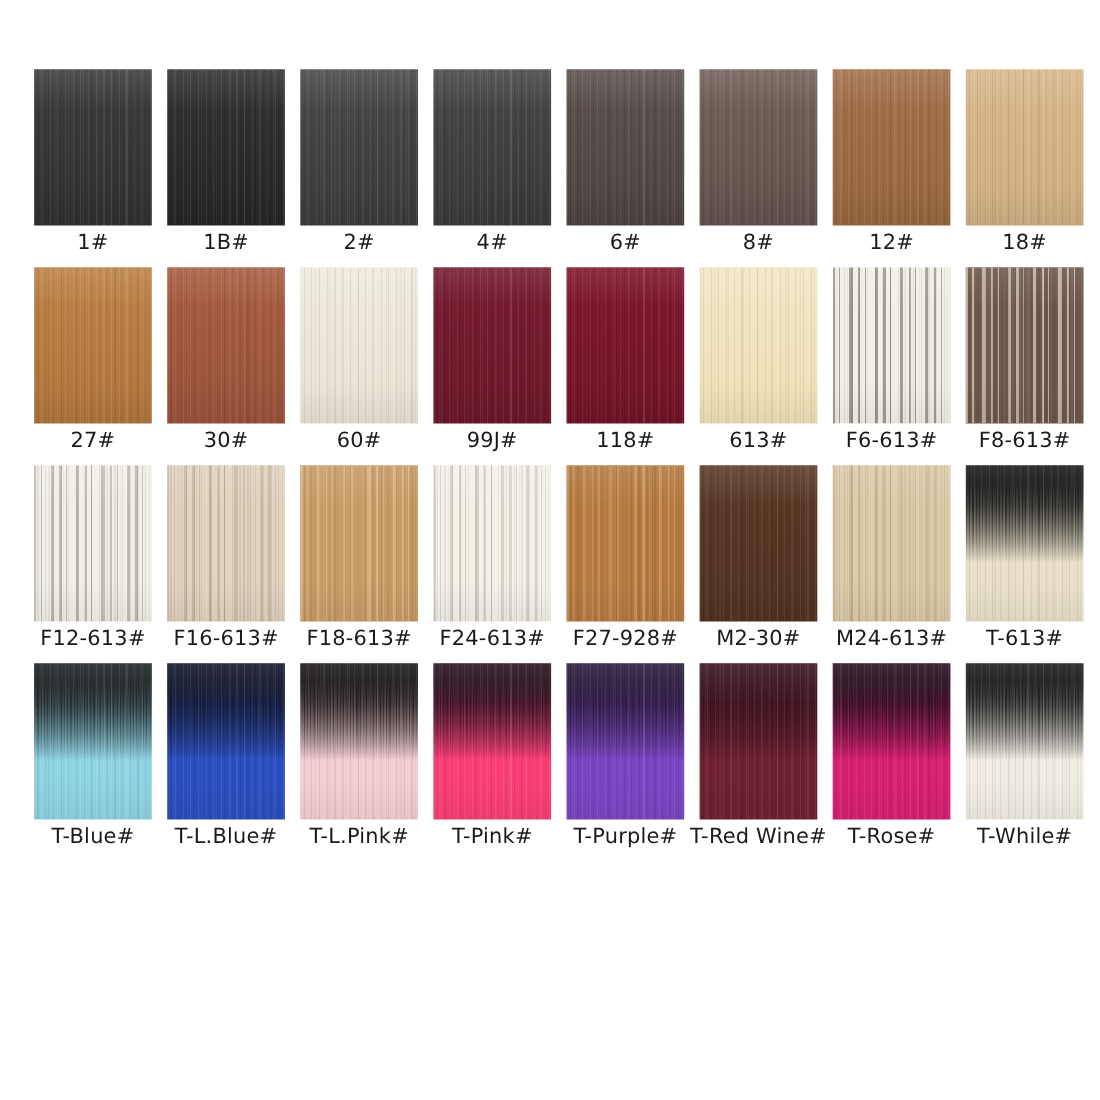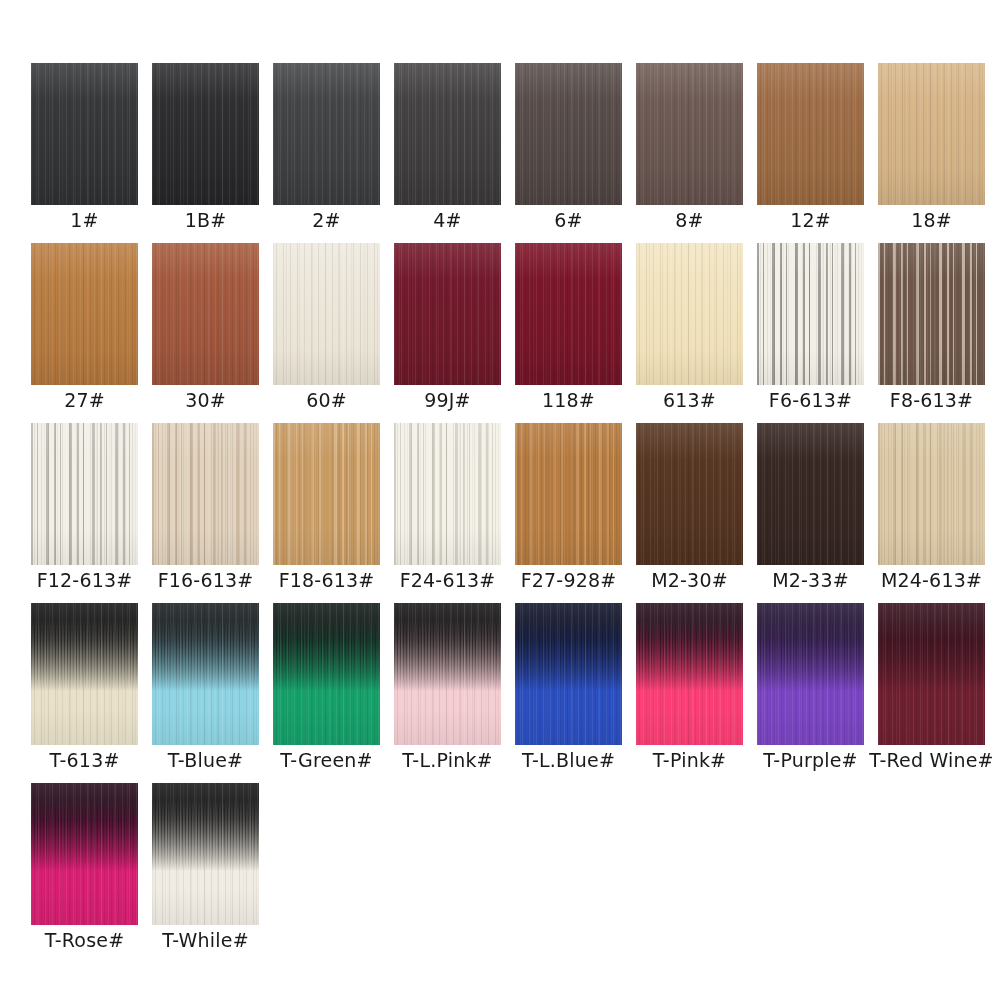--- a/index.html
+++ b/index.html
@@ -295,28 +295,20 @@
       </div>
       <div class="swatch-cell">
         <div class="swatch-chip" style="background: linear-gradient(rgb(91, 58, 38), rgb(80, 49, 31));">
           <div class="shade"></div>
           <div class="strands"></div>
           <div class="strands2"></div>
         </div>
         <div class="swatch-label">M2-30#</div>
       </div>
       <div class="swatch-cell">
-        <div class="swatch-chip" style="background: linear-gradient(rgb(59, 43, 39), rgb(51, 36, 32));">
-          <div class="shade"></div>
-          <div class="strands"></div>
-          <div class="strands2"></div>
-        </div>
-        <div class="swatch-label">M2-33#</div>
-      </div>
-      <div class="swatch-cell">
         <div class="swatch-chip" style="background: rgb(221, 202, 168);">
           <div style="position: absolute; inset: 0px; opacity: 0.85; background-image: repeating-linear-gradient(to right, rgb(201, 182, 148) 0px, rgb(201, 182, 148) 2px, rgba(0, 0, 0, 0) 2px, rgba(0, 0, 0, 0) 6px, rgb(201, 182, 148) 6px, rgb(201, 182, 148) 7px, rgba(0, 0, 0, 0) 7px, rgba(0, 0, 0, 0) 15px, rgb(201, 182, 148) 15px, rgb(201, 182, 148) 18px, rgba(0, 0, 0, 0) 18px, rgba(0, 0, 0, 0) 23px);"></div>
           <div class="shade"></div>
           <div class="strands"></div>
           <div class="strands2"></div>
         </div>
         <div class="swatch-label">M24-613#</div>
       </div>
       <div class="swatch-cell">
         <div class="swatch-chip" style="background: linear-gradient(rgb(27, 27, 27) 0%, rgb(27, 27, 27) 12%, rgb(232, 224, 200) 62%, rgb(232, 224, 200) 100%);">
@@ -330,47 +322,38 @@
       <div class="swatch-cell">
         <div class="swatch-chip" style="background: linear-gradient(rgb(31, 36, 38) 0%, rgb(31, 36, 38) 12%, rgb(143, 212, 227) 62%, rgb(143, 212, 227) 100%);">
           <div class="roots" style="background: linear-gradient(rgb(31, 36, 38) 0%, rgb(31, 36, 38) 30%, rgba(0, 0, 0, 0) 100%);"></div>
           <div class="shade"></div>
           <div class="strands"></div>
           <div class="strands2"></div>
         </div>
         <div class="swatch-label">T-Blue#</div>
       </div>
       <div class="swatch-cell">
-        <div class="swatch-chip" style="background: linear-gradient(rgb(22, 32, 28) 0%, rgb(22, 32, 28) 12%, rgb(22, 160, 106) 62%, rgb(22, 160, 106) 100%);">
-          <div class="roots" style="background: linear-gradient(rgb(22, 32, 28) 0%, rgb(22, 32, 28) 30%, rgba(0, 0, 0, 0) 100%);"></div>
-          <div class="shade"></div>
-          <div class="strands"></div>
-          <div class="strands2"></div>
-        </div>
-        <div class="swatch-label">T-Green#</div>
+        <div class="swatch-chip" style="background: linear-gradient(rgb(20, 24, 46) 0%, rgb(20, 24, 46) 12%, rgb(44, 79, 192) 62%, rgb(44, 79, 192) 100%);">
+          <div class="roots" style="background: linear-gradient(rgb(20, 24, 46) 0%, rgb(20, 24, 46) 30%, rgba(0, 0, 0, 0) 100%);"></div>
+          <div class="shade"></div>
+          <div class="strands"></div>
+          <div class="strands2"></div>
+        </div>
+        <div class="swatch-label">T-L.Blue#</div>
       </div>
       <div class="swatch-cell">
         <div class="swatch-chip" style="background: linear-gradient(rgb(29, 26, 27) 0%, rgb(29, 26, 27) 12%, rgb(243, 205, 210) 62%, rgb(243, 205, 210) 100%);">
           <div class="roots" style="background: linear-gradient(rgb(29, 26, 27) 0%, rgb(29, 26, 27) 30%, rgba(0, 0, 0, 0) 100%);"></div>
           <div class="shade"></div>
           <div class="strands"></div>
           <div class="strands2"></div>
         </div>
         <div class="swatch-label">T-L.Pink#</div>
       </div>
       <div class="swatch-cell">
-        <div class="swatch-chip" style="background: linear-gradient(rgb(20, 24, 46) 0%, rgb(20, 24, 46) 12%, rgb(44, 79, 192) 62%, rgb(44, 79, 192) 100%);">
-          <div class="roots" style="background: linear-gradient(rgb(20, 24, 46) 0%, rgb(20, 24, 46) 30%, rgba(0, 0, 0, 0) 100%);"></div>
-          <div class="shade"></div>
-          <div class="strands"></div>
-          <div class="strands2"></div>
-        </div>
-        <div class="swatch-label">T-L.Blue#</div>
-      </div>
-      <div class="swatch-cell">
         <div class="swatch-chip" style="background: linear-gradient(rgb(42, 19, 32) 0%, rgb(42, 19, 32) 12%, rgb(251, 63, 118) 62%, rgb(251, 63, 118) 100%);">
           <div class="roots" style="background: linear-gradient(rgb(42, 19, 32) 0%, rgb(42, 19, 32) 30%, rgba(0, 0, 0, 0) 100%);"></div>
           <div class="shade"></div>
           <div class="strands"></div>
           <div class="strands2"></div>
         </div>
         <div class="swatch-label">T-Pink#</div>
       </div>
       <div class="swatch-cell">
         <div class="swatch-chip" style="background: linear-gradient(rgb(42, 27, 60) 0%, rgb(42, 27, 60) 12%, rgb(122, 69, 194) 62%, rgb(122, 69, 194) 100%);">

